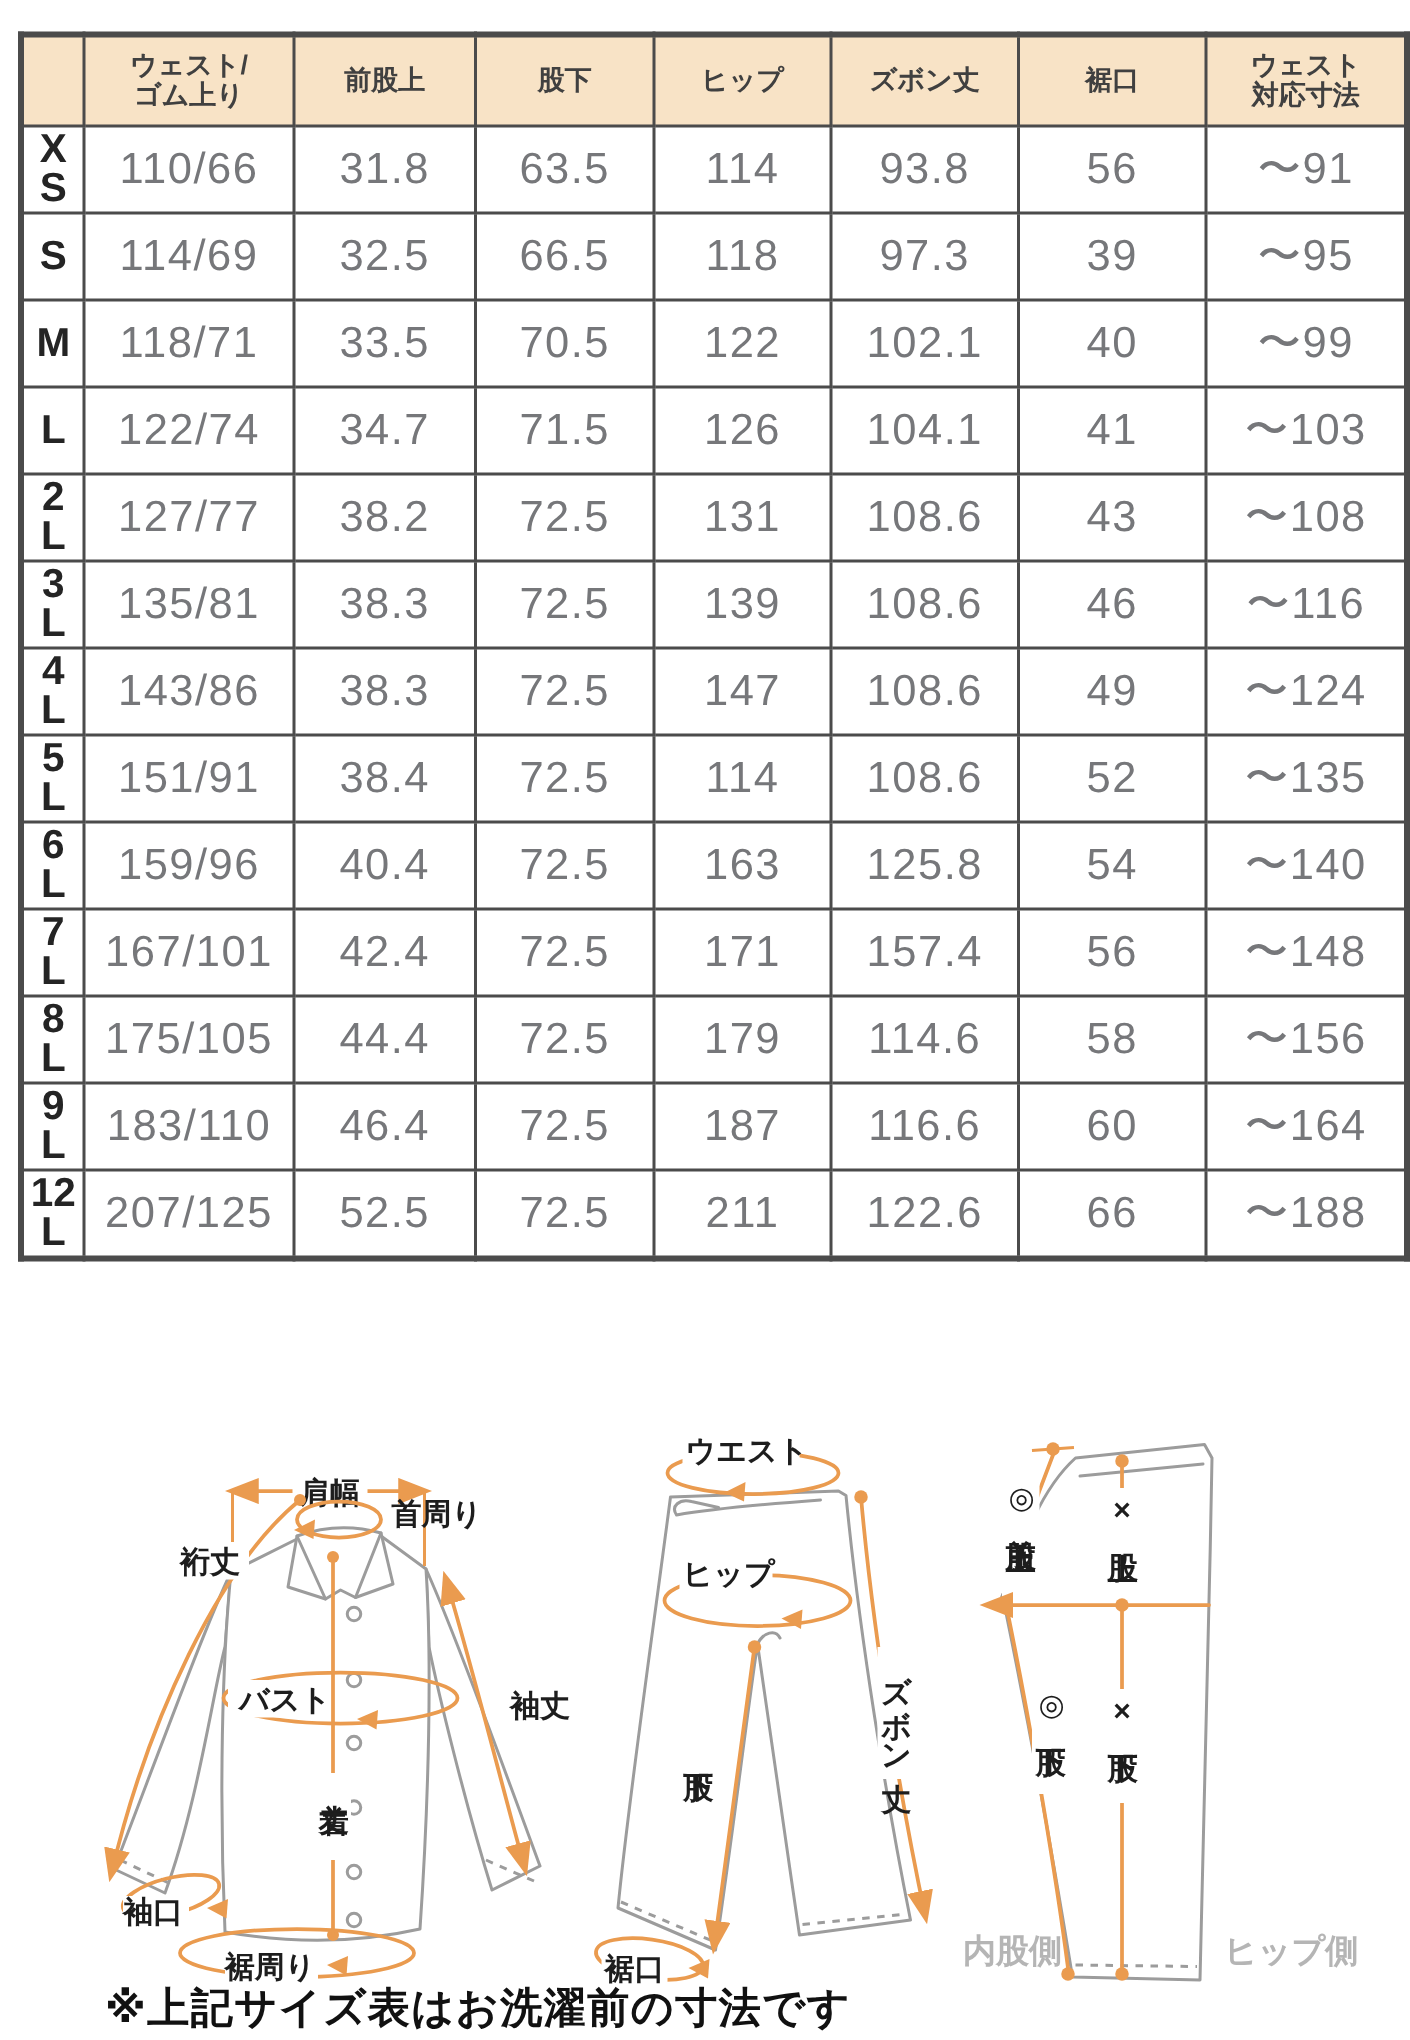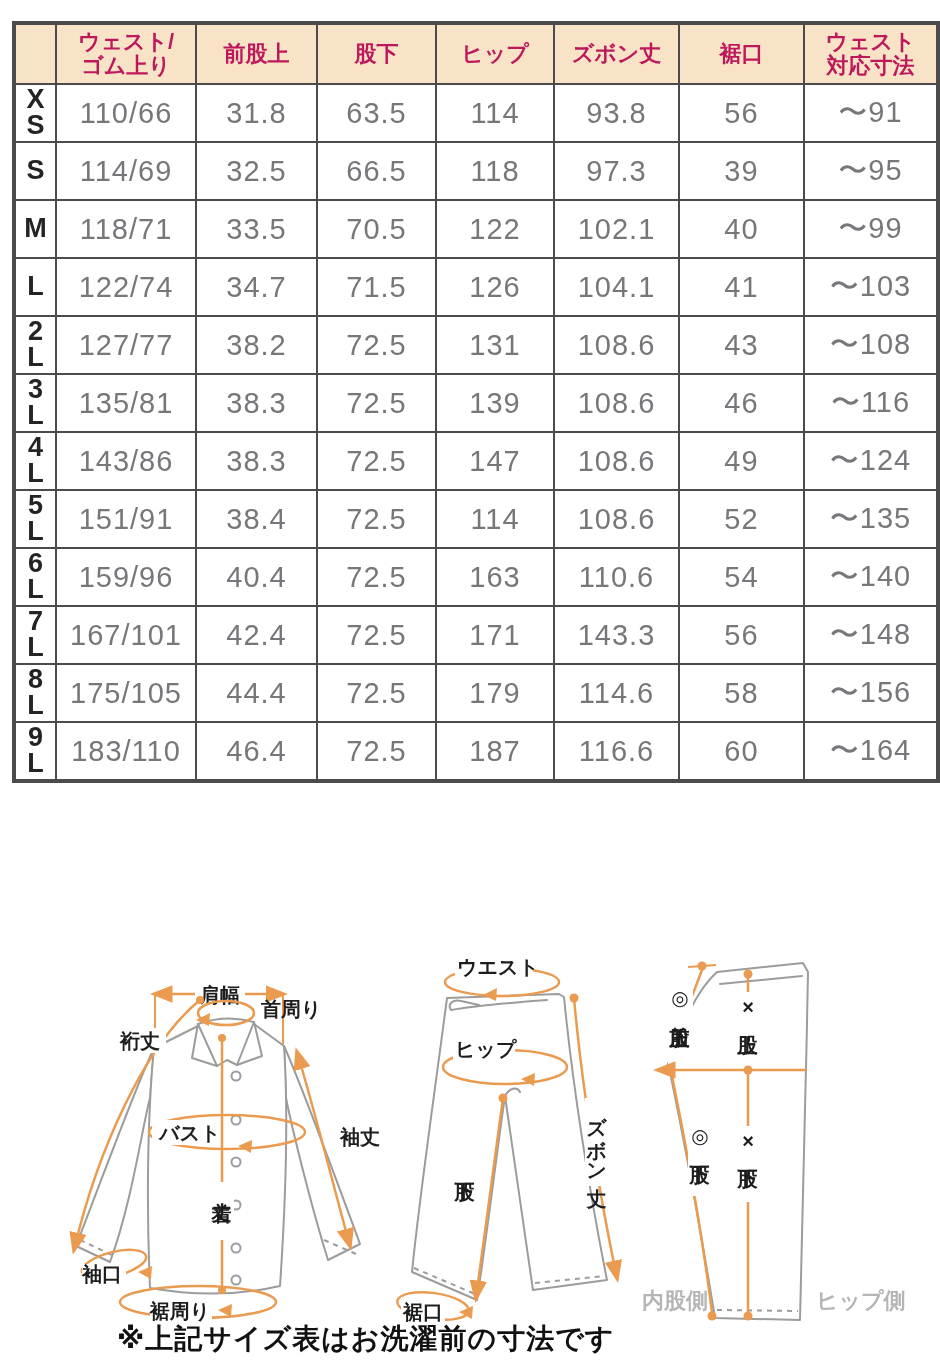--- a/index.html
+++ b/index.html
@@ -10,22 +10,22 @@
   
   .size-table {
     position:absolute; left:12px; top:21px; width:924px;
     border-collapse:collapse; table-layout:fixed;
     border:4px solid #4b4b4b;
   }
   .size-table th, .size-table td {
     border:2px solid #4b4b4b; text-align:center; vertical-align:middle; padding:0;
   }
   .size-table thead th {
-    background:#f8e3c6; height:58px; font-size:22px; font-weight:bold;
-    color:#be185d; white-space:pre-line; line-height:1.1; letter-spacing:0px;
+    background:#f8e3c6; height:58px; font-size:18px; font-weight:bold;
+    color:#404040; white-space:pre-line; line-height:1.1; letter-spacing:0px;
   }
   .size-table tbody th.size {
     background:#ffffff; color:#242424; font-size:27px; font-weight:bold;
     line-height:0.95; white-space:pre-line; letter-spacing:0px;
   }
   .size-table tbody td {
     height:56px; font-size:29px; color:#76777a; letter-spacing:1px; font-weight:normal;
   }
   
   .diagram { position:absolute; }
@@ -39,21 +39,21 @@
   .gline   { fill:none; stroke:#9c9c9c; stroke-width:2; stroke-linecap:round; }
   .gdash   { fill:none; stroke:#9c9c9c; stroke-width:2; stroke-dasharray:5 5; }
   .mline   { fill:none; stroke:#ea9b4f; stroke-width:2.5; stroke-linecap:round; }
   .mthin   { fill:none; stroke:#ea9b4f; stroke-width:2; }
   .mdot    { fill:#ea9b4f; stroke:none; }
   .mfill   { fill:#ea9b4f; stroke:none; }
   .lblbg   { fill:#ffffff; stroke:none; }
   
   .note {
     position:absolute; left:70px; top:1320px; font-size:28px; font-weight:bold;
-    color:#111111; letter-spacing:1px;margin-left:47px;
+    color:#111111; letter-spacing:1px;
   }
 </style>
 </head>
 <body>
 
 <table class="size-table">
   <colgroup>
     <col style="width:42px">
       <col style="width:140px">
       <col style="width:121px">
@@ -163,32 +163,32 @@
         <td>52</td>
         <td>〜135</td>
       </tr>
       <tr>
         <th class="size">6
 L</th>
         <td>159/96</td>
         <td>40.4</td>
         <td>72.5</td>
         <td>163</td>
-        <td>110.6</td>
+        <td>125.8</td>
         <td>54</td>
         <td>〜140</td>
       </tr>
       <tr>
         <th class="size">7
 L</th>
         <td>167/101</td>
         <td>42.4</td>
         <td>72.5</td>
         <td>171</td>
-        <td>143.3</td>
+        <td>157.4</td>
         <td>56</td>
         <td>〜148</td>
       </tr>
       <tr>
         <th class="size">8
 L</th>
         <td>175/105</td>
         <td>44.4</td>
         <td>72.5</td>
         <td>179</td>
@@ -199,20 +199,31 @@
       <tr>
         <th class="size">9
 L</th>
         <td>183/110</td>
         <td>46.4</td>
         <td>72.5</td>
         <td>187</td>
         <td>116.6</td>
         <td>60</td>
         <td>〜164</td>
+      </tr>
+      <tr>
+        <th class="size">12
+L</th>
+        <td>207/125</td>
+        <td>52.5</td>
+        <td>72.5</td>
+        <td>211</td>
+        <td>122.6</td>
+        <td>66</td>
+        <td>〜188</td>
       </tr>
     </tbody>
 </table>
 
 <svg class="diagram" style="left:40px; top:958px;" width="390" height="372" viewBox="0 0 390 372">
   <defs>
     <marker id="arrA" markerWidth="10" markerHeight="10" refX="7" refY="3.5" orient="auto-start-reverse">
       <path d="M0,0 L9,3.5 L0,7 Z" fill="#ea9b4f"></path>
     </marker>
   </defs>

